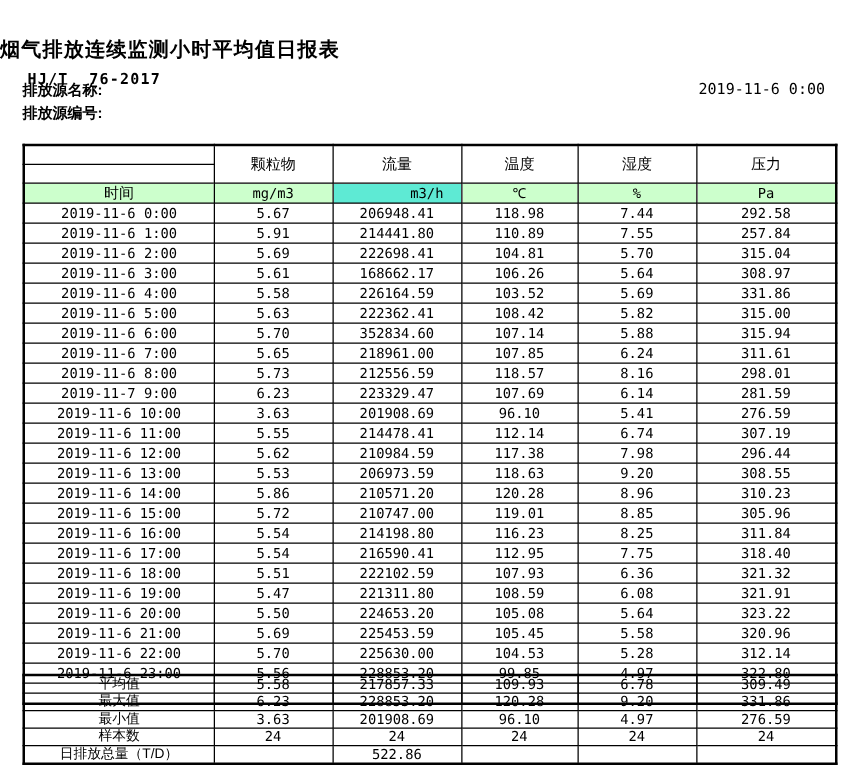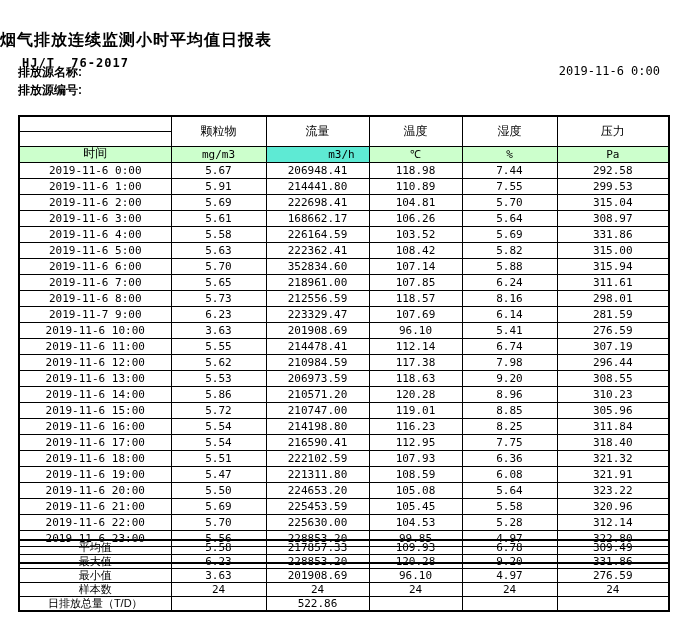--- a/index.html
+++ b/index.html
@@ -38,21 +38,21 @@
   }
   .col-time{width:152px;}
   .col-pm{width:95px;}
   .col-flow{width:103px;}
   .col-temp{width:93px;}
   .col-hum{width:95px;}
   .col-pres{width:112px;}
   .hdr-name{height:14px;font-size:12px;font-family:"Liberation Sans",sans-serif;}
   .hdr-empty{height:14px;}
   .unit-row td{height:15px;}
-  .time-header-cell{font-size:12px;font-family:Liberation Mono, monospace;}
+  .time-header-cell{font-size:12px;font-family:Liberation Serif, serif;}
   .spacer-row td{height:15px;}
   .summary-table td{height:13px;line-height:13px;}
   .summary-label{font-family:"Liberation Sans",sans-serif;font-size:11px;}
 </style>
 </head>
 <body>
 
 <div class="page">
 
   <div class="std-no">HJ/T  76-2017</div>
@@ -101,21 +101,21 @@
           <td>118.98</td>
           <td>7.44</td>
           <td>292.58</td>
         </tr>
         <tr>
           <td>2019-11-6  1:00</td>
           <td>5.91</td>
           <td>214441.80</td>
           <td>110.89</td>
           <td>7.55</td>
-          <td>299.53</td>
+          <td>257.84</td>
         </tr>
         <tr>
           <td>2019-11-6  2:00</td>
           <td>5.69</td>
           <td>222698.41</td>
           <td>104.81</td>
           <td>5.70</td>
           <td>315.04</td>
         </tr>
         <tr>

